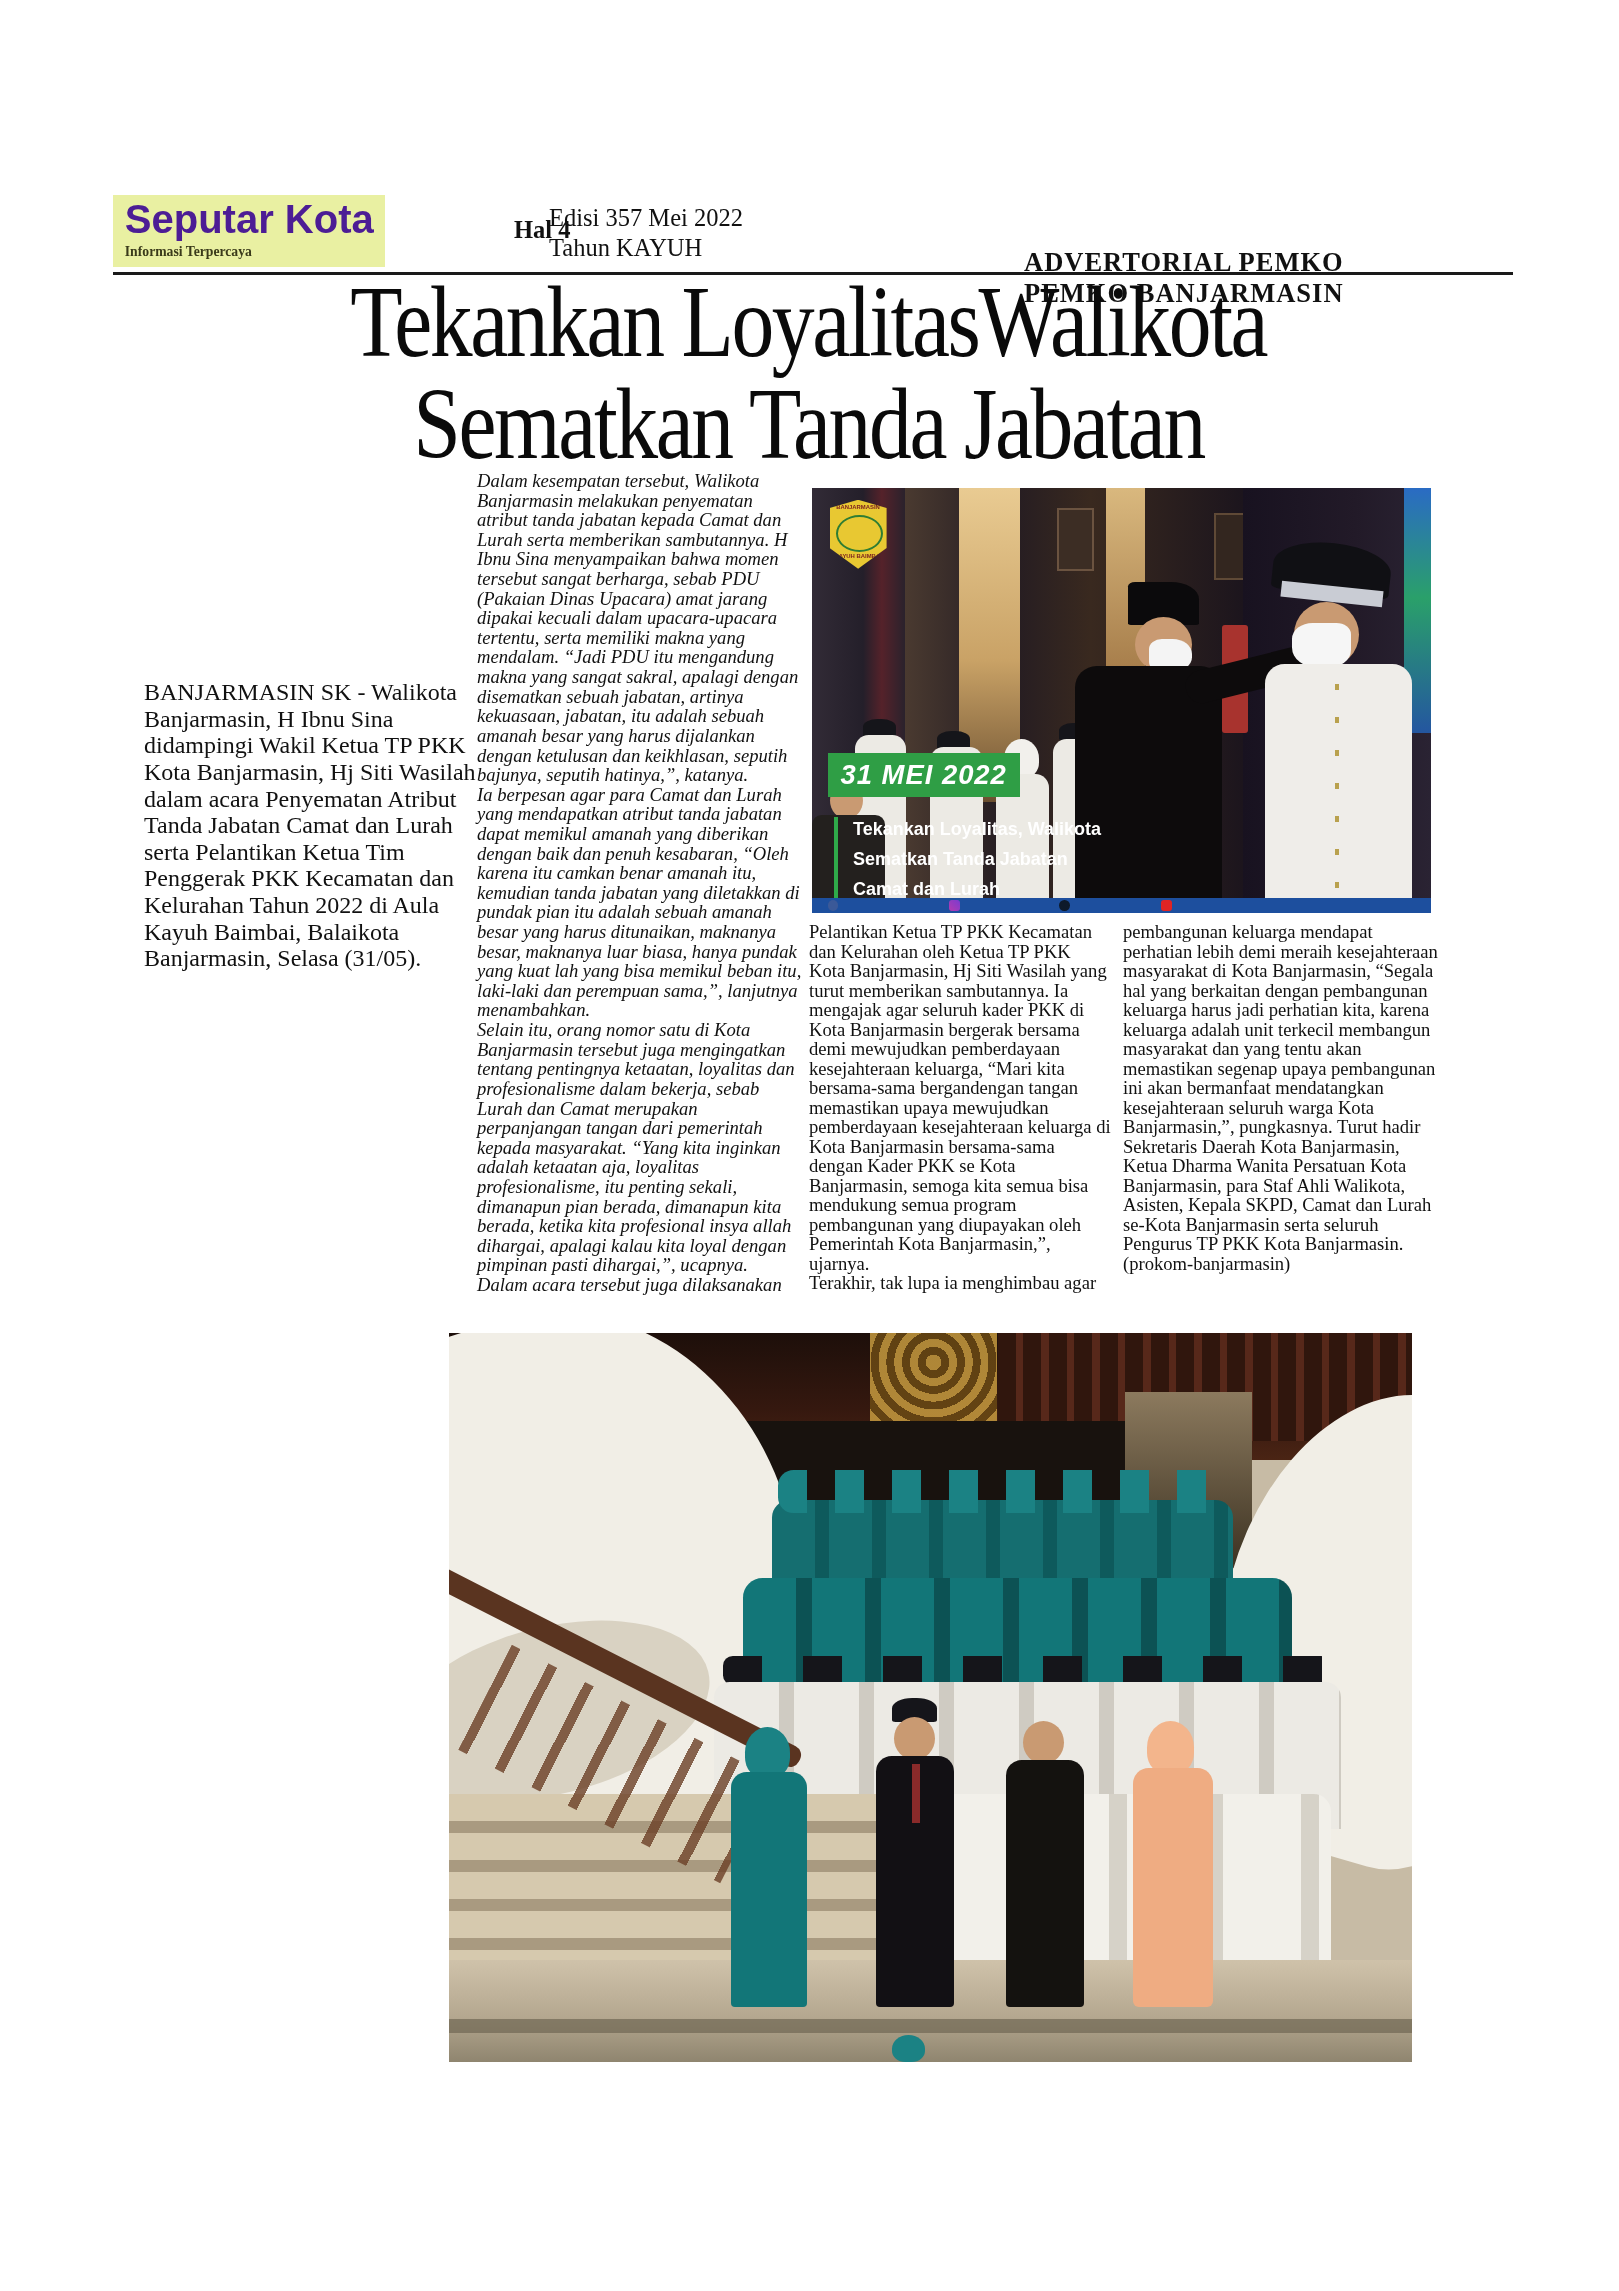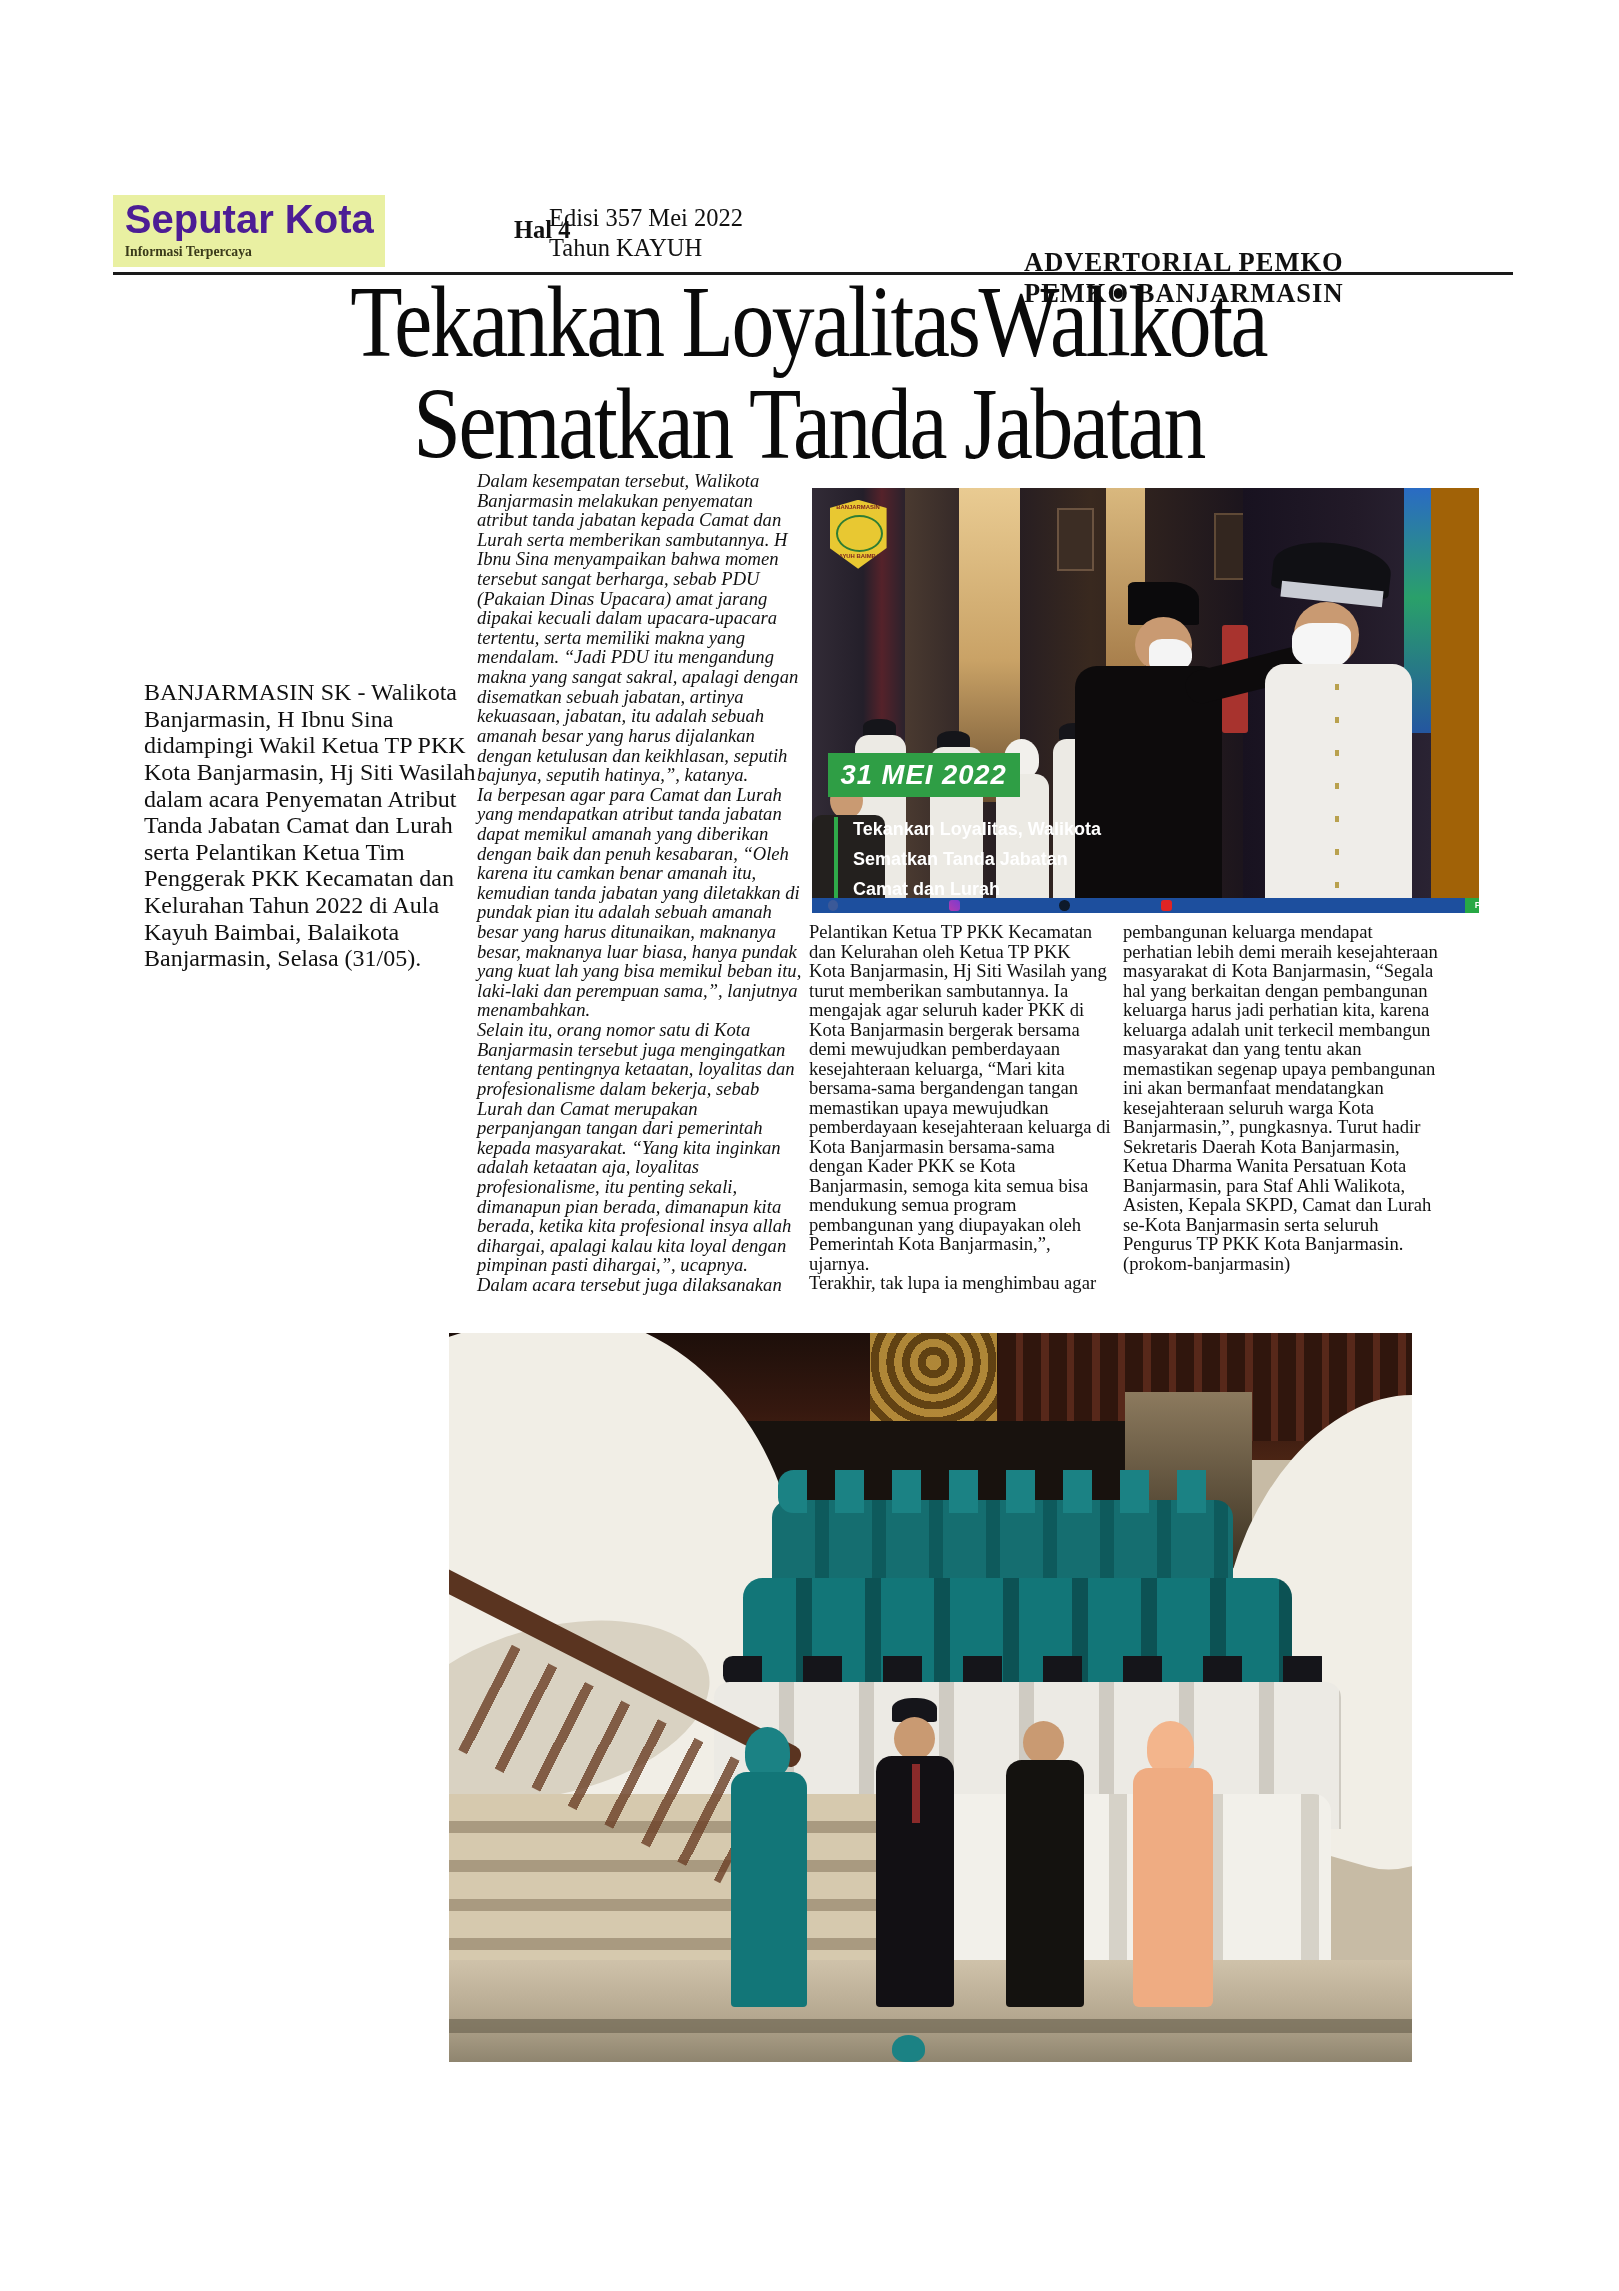--- a/index.html
+++ b/index.html
@@ -19,21 +19,21 @@
   .headline{left:88px;top:271px;width:1441px;text-align:center;font-size:102px;line-height:102px;
             color:#0a0a0a;}
   .headline .hl{display:inline-block;transform:scaleX(0.84);letter-spacing:-2.9px;white-space:nowrap;}
   
   .pre{white-space:pre-line;}
   .intro{left:144px;top:679px;width:345px;font-size:24px;line-height:1.11;}
   .colmid{left:477px;top:471px;width:327px;font-size:18.6px;line-height:1.055;font-style:italic;}
   .colA{left:809px;top:922px;width:302px;font-size:18.6px;line-height:1.05;}
   .colB{left:1123px;top:922px;width:316px;font-size:18.6px;line-height:1.05;}
   
-  .photo1{left:812px;top:488px;width:619px;height:425px;background:#a16207;overflow:hidden;padding-left:48px;}
+  .photo1{left:812px;top:488px;width:619px;height:425px;background:#0369a1;overflow:hidden;}
   .p1-caption{font-family:"Liberation Sans",sans-serif;font-weight:bold;color:#fff;}
   .badge{left:15.7px;top:265px;width:192px;height:44px;background:#2f9e45;color:#fff;
          font-family:"Liberation Sans",sans-serif;font-weight:bold;font-style:italic;
          font-size:27.4px;line-height:44px;text-align:center;letter-spacing:1px;}
   .capbar{left:21.6px;top:329px;width:4.9px;height:84px;background:#2faa4a;}
   .caplines{left:41px;top:326px;font-size:18px;line-height:30px;}
   .bluebar{left:0;bottom:0;width:722px;height:14.7px;background:#1d4f9e;}
   .sicon{position:absolute;top:2px;width:10.8px;height:10.8px;border-radius:2.9px;}
   .protokol{position:absolute;right:0;top:0;width:69px;height:14.7px;background:#27a845;color:#fff;
             font-family:"Liberation Sans",sans-serif;font-weight:bold;font-size:8.8px;

